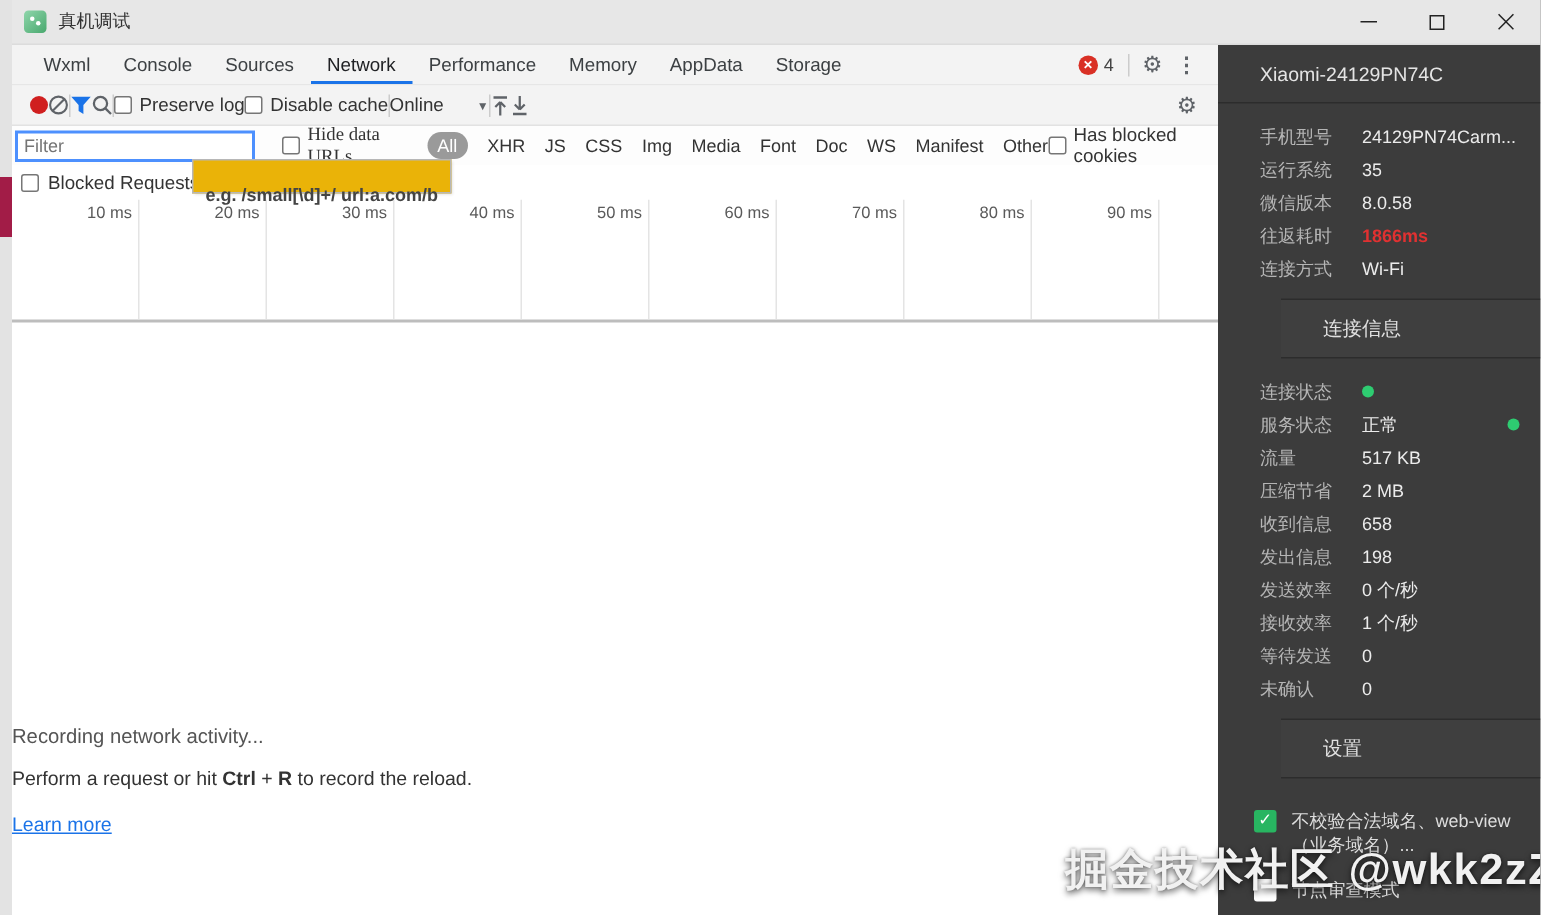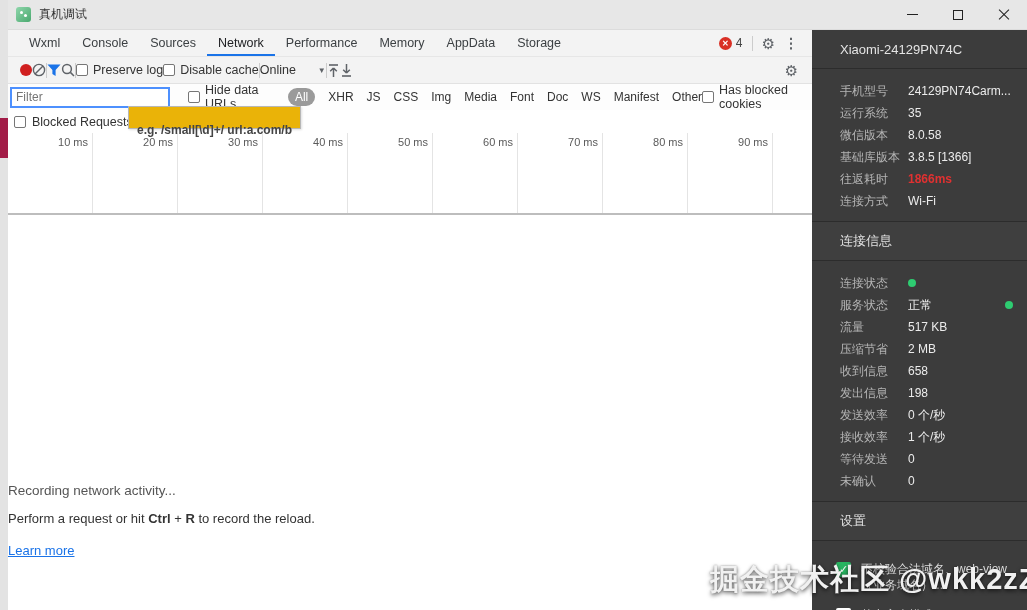--- a/index.html
+++ b/index.html
@@ -51,21 +51,21 @@
   .cb-row { display:flex; align-items:center; gap:5px; font-size:12.5px; color:#333; }
   .throttle { display:flex; align-items:center; gap:22px; font-size:12.5px; color:#333; }
   .chev { font-size:8px; color:#5f6368; }
   .toolbar-gear { margin-left:auto; padding-right:14px; }
 
   
   .filterbar { position:absolute; left:8px; top:84px; width:804px; height:26px; background:#fdfdfd;
                display:flex; align-items:center; font-size:12px; color:#333; }
   .filter-input { width:160px; height:21px; margin-left:2px; border:2px solid #4d90fe; font-size:12px;
                   padding:0 4px; outline:none; color:#333; font-family:"Liberation Sans",sans-serif; }
-  .hide-urls { display:flex; align-items:center; gap:5px; margin-left:18px; font-size:12.5px; }
+  .hide-urls { display:flex; align-items:center; gap:5px; margin-left:18px; font-size:12.5px;font-family:Liberation Serif, serif; }
   .types { display:flex; align-items:center; gap:13px; margin-left:12px; }
   .ftype { color:#333; font-size:12px; cursor:default; }
   .ftype.active { background:#9a9a9a; color:#fff; border-radius:9px; padding:2px 7px; }
   .blocked-cookies { display:flex; align-items:center; gap:5px; margin-left:0; font-size:12.5px; }
 
   
   .row2 { position:absolute; left:8px; top:110px; width:804px; height:23px; background:#fff;
           display:flex; align-items:center; gap:6px; padding-left:6px; font-size:12.5px; color:#333; }
   .tooltip { position:absolute; left:128px; top:106px; height:23px; padding:16px 8px 0;
              background:#eab308; border:1px solid #b7b7b7; font-size:12px; color:#444; z-index:5;
@@ -93,21 +93,21 @@
   .pgroup { padding-top:11px; padding-bottom:9px; }
   .prow { position:relative; display:flex; align-items:center; height:22px; padding-left:28px; }
   .plabel { width:68px; color:#b5b5b5; flex:none; }
   .pvalue { color:#ececec; white-space:nowrap; overflow:hidden; max-width:118px; }
   .prow.hl-red .pvalue { color:var(--warning-text,#e03131); font-weight:700; }
   .prow.dot .pvalue::before { content:''; display:inline-block; width:8px; height:8px;
            border-radius:50%; background:var(--status-green,#2ecc71); }
   .prow.right-dot::after { content:''; position:absolute; right:14px; top:7px; width:8px; height:8px;
            border-radius:50%; background:var(--status-green,#2ecc71); }
   .psection { padding:10px 0 10px 28px; font-size:13px; color:#e0e0e0; background:#3f3f3f;
-           border-top:1px solid #2c2c2c; border-bottom:1px solid #2c2c2c; }
+           border-top:1px solid #2c2c2c; border-bottom:1px solid #2c2c2c;margin-left:42px; }
   .sgroup { padding:20px 0 0 24px; }
   .srow { display:flex; align-items:flex-start; gap:10px; margin-bottom:14px; }
   .sbox { width:15px; height:15px; background:#fff; border-radius:2px; flex:none; margin-top:1px;
           text-align:center; line-height:15px; font-size:11px; }
   .srow.checked .sbox { background:var(--checkbox-green,#28b561); color:#fff; }
   .srow.checked .sbox::after { content:'✓'; }
   .slabel { width:148px; line-height:16px; color:#ddd; word-break:break-all; }
 
   
   .watermark { position:absolute; left:710px; top:560px; z-index:50; white-space:nowrap;
@@ -264,24 +264,20 @@
         <span class="pvalue">24129PN74Carm...</span>
       </div>
         <div class="prow">
         <span class="plabel">运行系统</span>
         <span class="pvalue">35</span>
       </div>
         <div class="prow">
         <span class="plabel">微信版本</span>
         <span class="pvalue">8.0.58</span>
       </div>
-        <div class="prow">
-        <span class="plabel">基础库版本</span>
-        <span class="pvalue">3.8.5 [1366]</span>
-      </div>
         <div class="prow hl-red">
         <span class="plabel">往返耗时</span>
         <span class="pvalue">1866ms</span>
       </div>
         <div class="prow">
         <span class="plabel">连接方式</span>
         <span class="pvalue">Wi-Fi</span>
       </div>
       </div>
 

